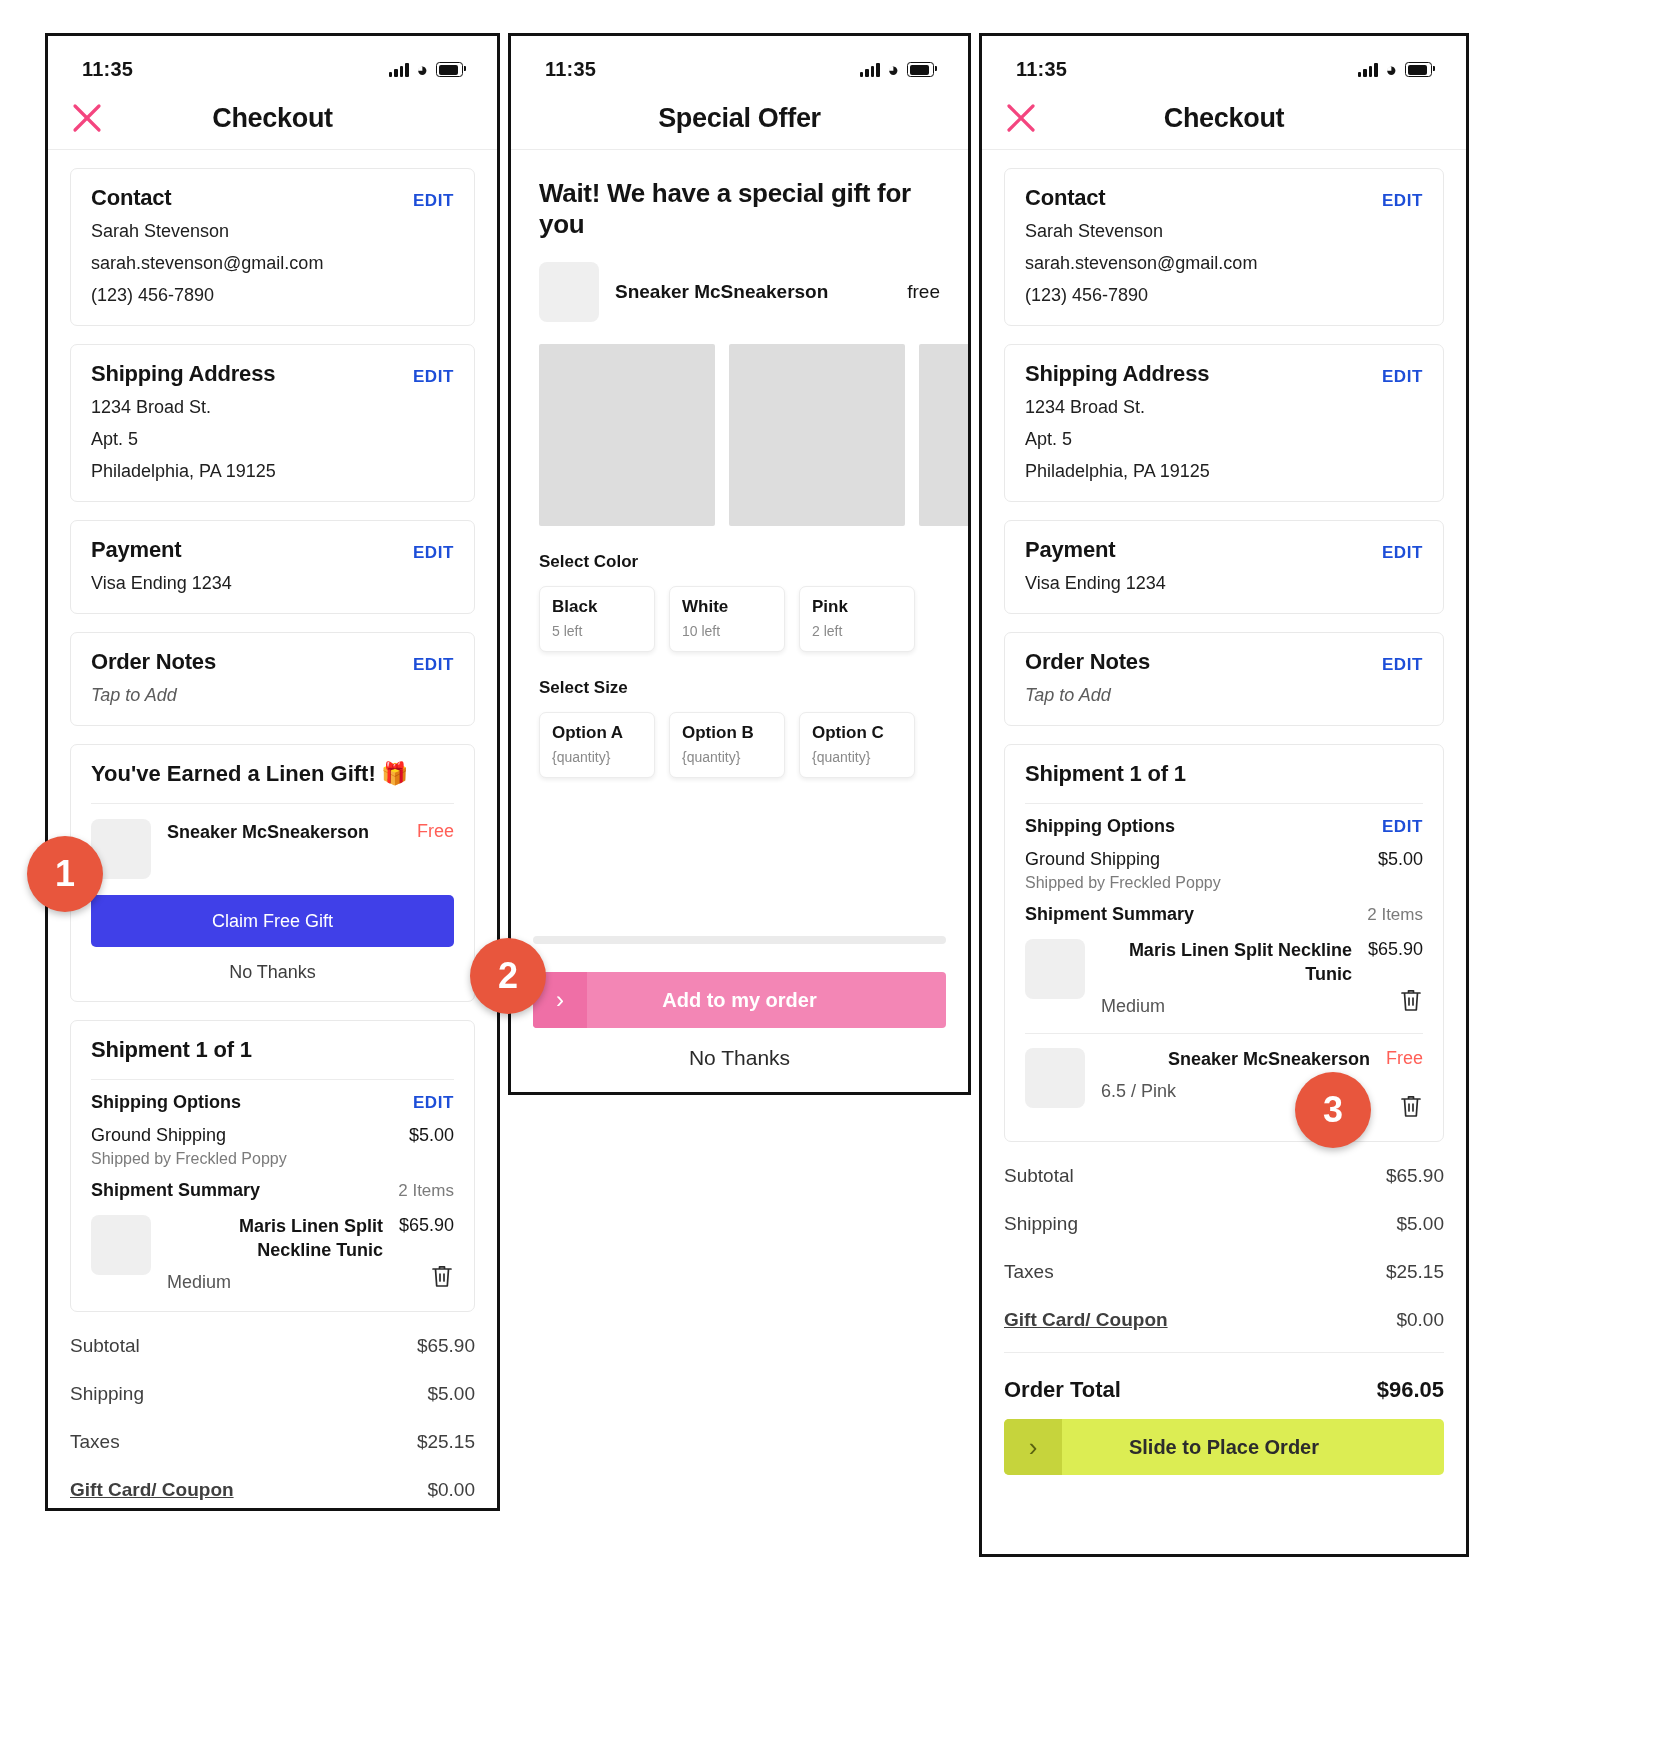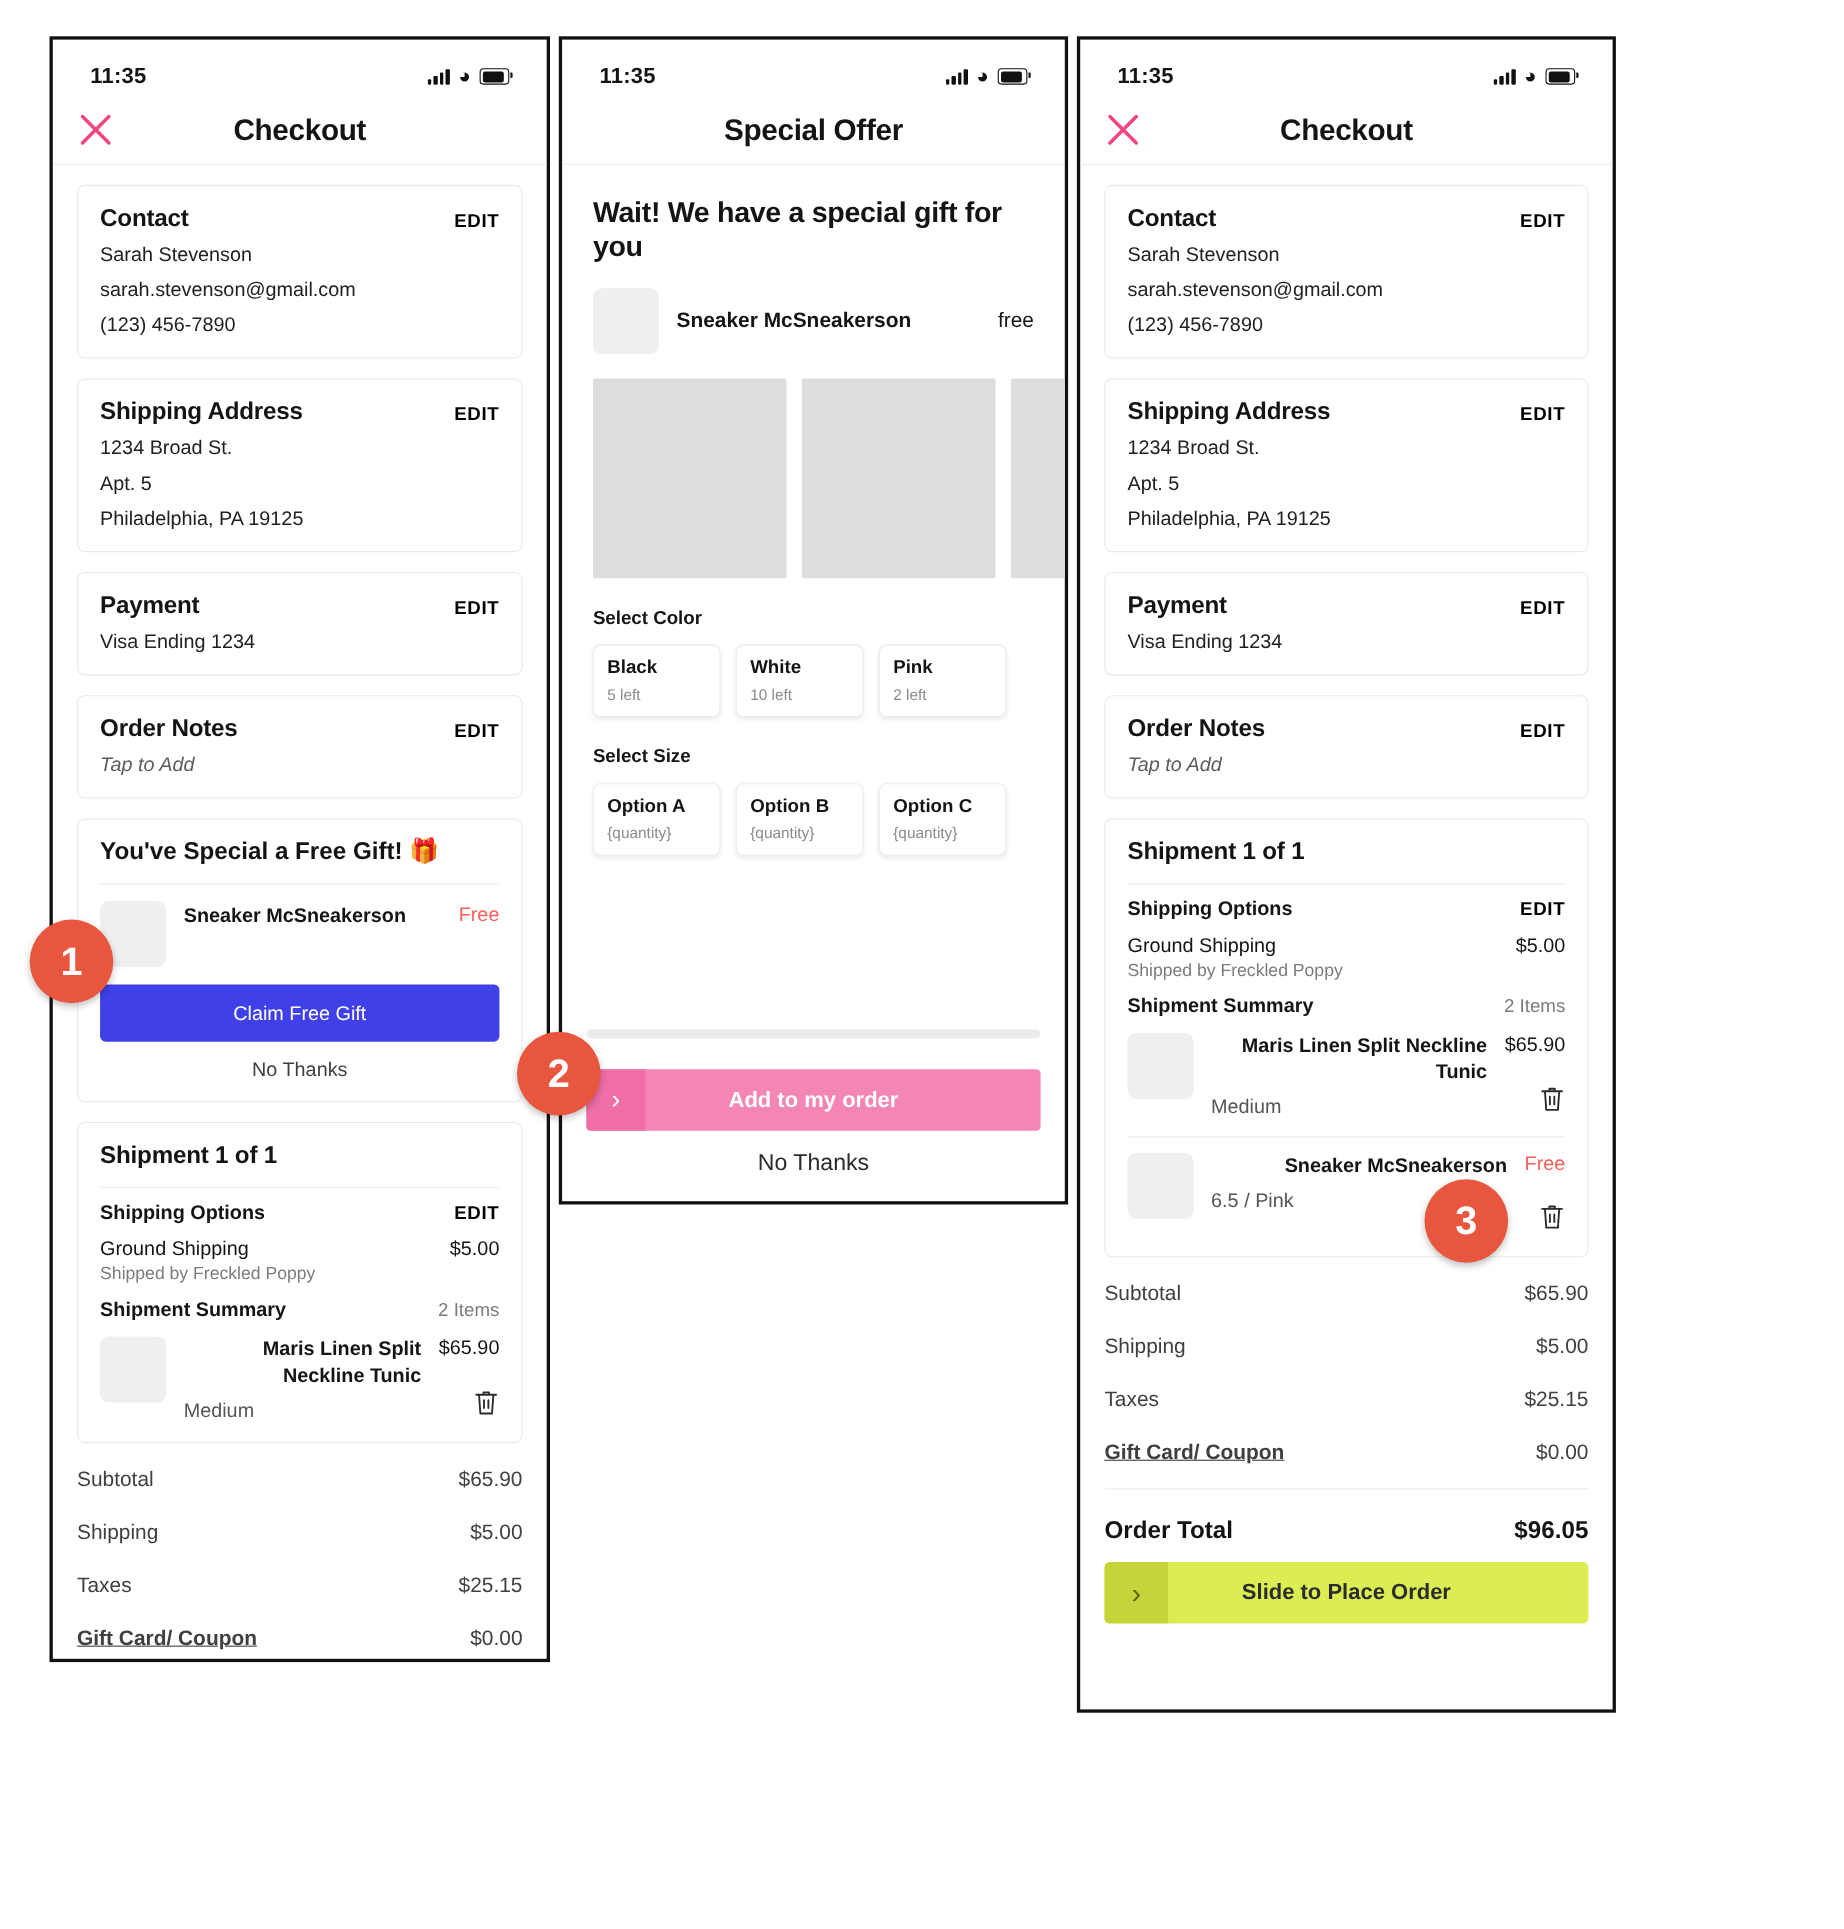--- a/index.html
+++ b/index.html
@@ -37,21 +37,21 @@
   .navbar{position:relative;display:flex;align-items:center;justify-content:center;height:62px;border-bottom:1px solid #ececec;}
   .nav-title{font-size:27px;font-weight:bold;letter-spacing:-.3px;}
   .close-x{position:absolute;left:24px;top:50%;transform:translateY(-50%);width:30px;height:30px;cursor:pointer;}
   .close-x svg{display:block}
 
   
   .scroll{padding:0 22px;}
   .card{border:1px solid #e9e9e9;border-radius:7px;background:#fff;margin-top:18px;padding:16px 20px 18px 20px;}
   .card-head{display:flex;align-items:flex-end;justify-content:space-between;}
   .card-title{font-size:22px;font-weight:bold;letter-spacing:-.2px;}
-  .edit{font-size:17px;font-weight:bold;color:#000000;letter-spacing:.6px;cursor:pointer;}
+  .edit{font-size:17px;font-weight:bold;color:#1d4ed8;letter-spacing:.6px;cursor:pointer;}
   .line{font-size:18px;color:#202020;margin-top:9px;line-height:1.28;}
   .line.it{font-style:italic;color:#5c5c5c;}
 
   
   .gift-title{font-size:22px;font-weight:bold;}
   .divider{height:1px;background:#ececec;margin:16px 0 0 0;}
   .prod-row{display:flex;align-items:flex-start;gap:16px;margin-top:15px;}
   .thumb{width:60px;height:60px;border-radius:8px;flex:0 0 auto;overflow:hidden;background:#efefef;}
   .prod-name{flex:1;font-size:18px;font-weight:bold;line-height:1.25;padding-top:2px;}
   .prod-price{font-size:18px;white-space:nowrap;padding-top:2px;}
@@ -205,21 +205,21 @@
 
       <div class="card">
         <div class="card-head">
           <span class="card-title">Order Notes</span>
           <span class="edit">EDIT</span>
         </div>
         <div class="line it">Tap to Add</div>
       </div>
 
       <div class="card">
-        <div class="gift-title">You've Special a Free Gift! 🎁</div>
+        <div class="gift-title">You've Earned a Linen Gift! 🎁</div>
         <div class="divider"></div>
         <div class="prod-row">
           <span class="thumb"><span class="sneaker"><span class="tab"></span><span class="tab2"></span><span class="toe"></span><span class="toe2"></span></span></span>
           <span class="prod-name">Sneaker McSneakerson</span>
           <span class="prod-price free">Free</span>
         </div>
         <div class="btn-primary">Claim Free Gift</div>
         <div class="btn-text">No Thanks</div>
       </div>
 

